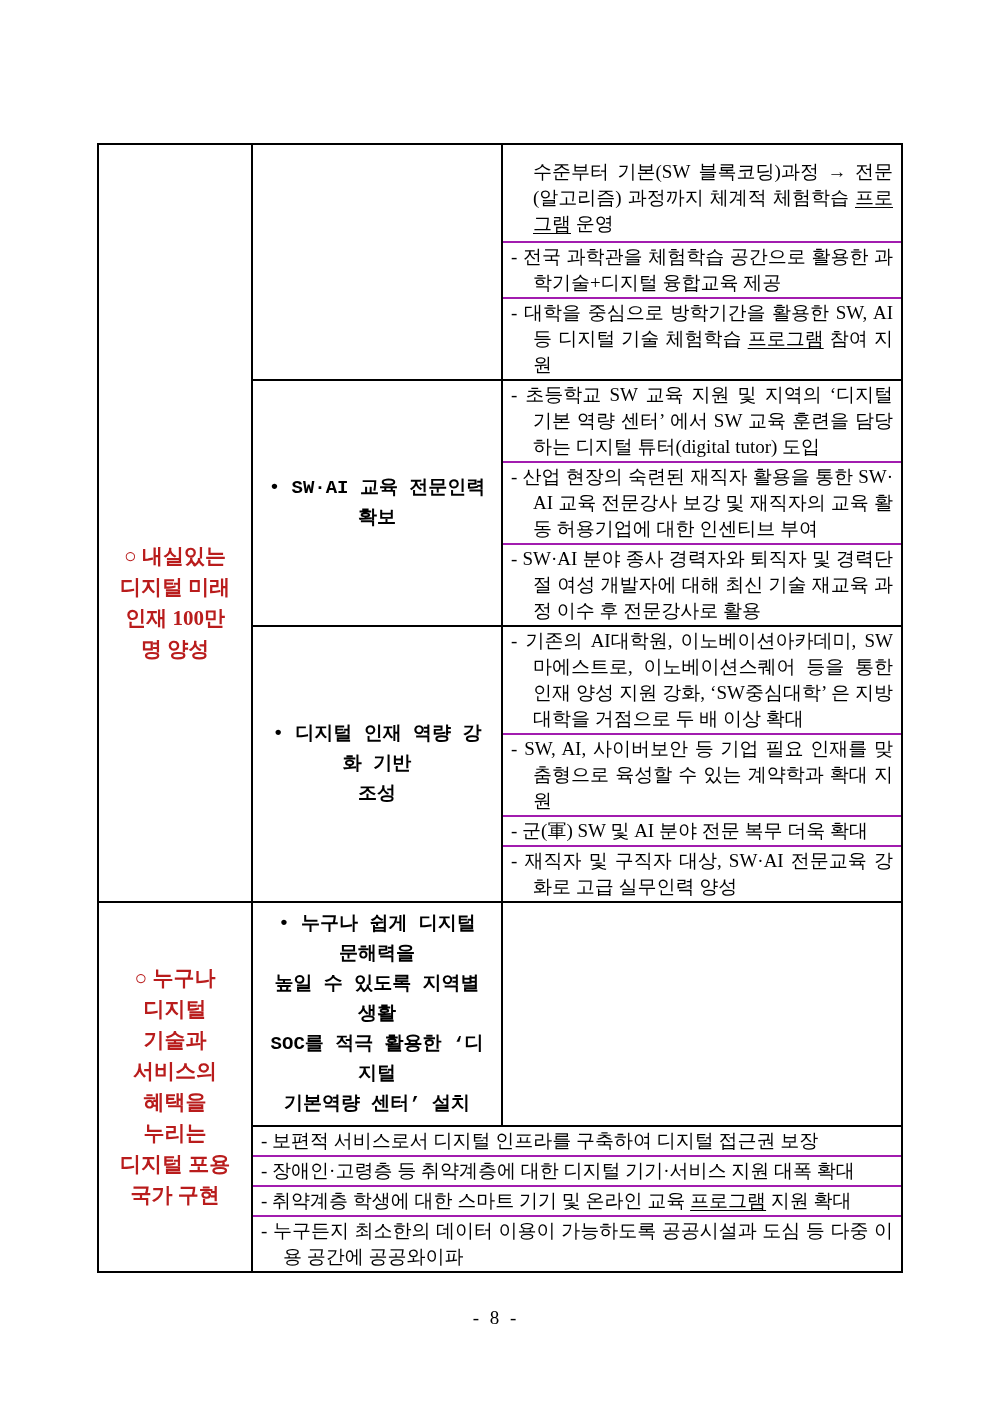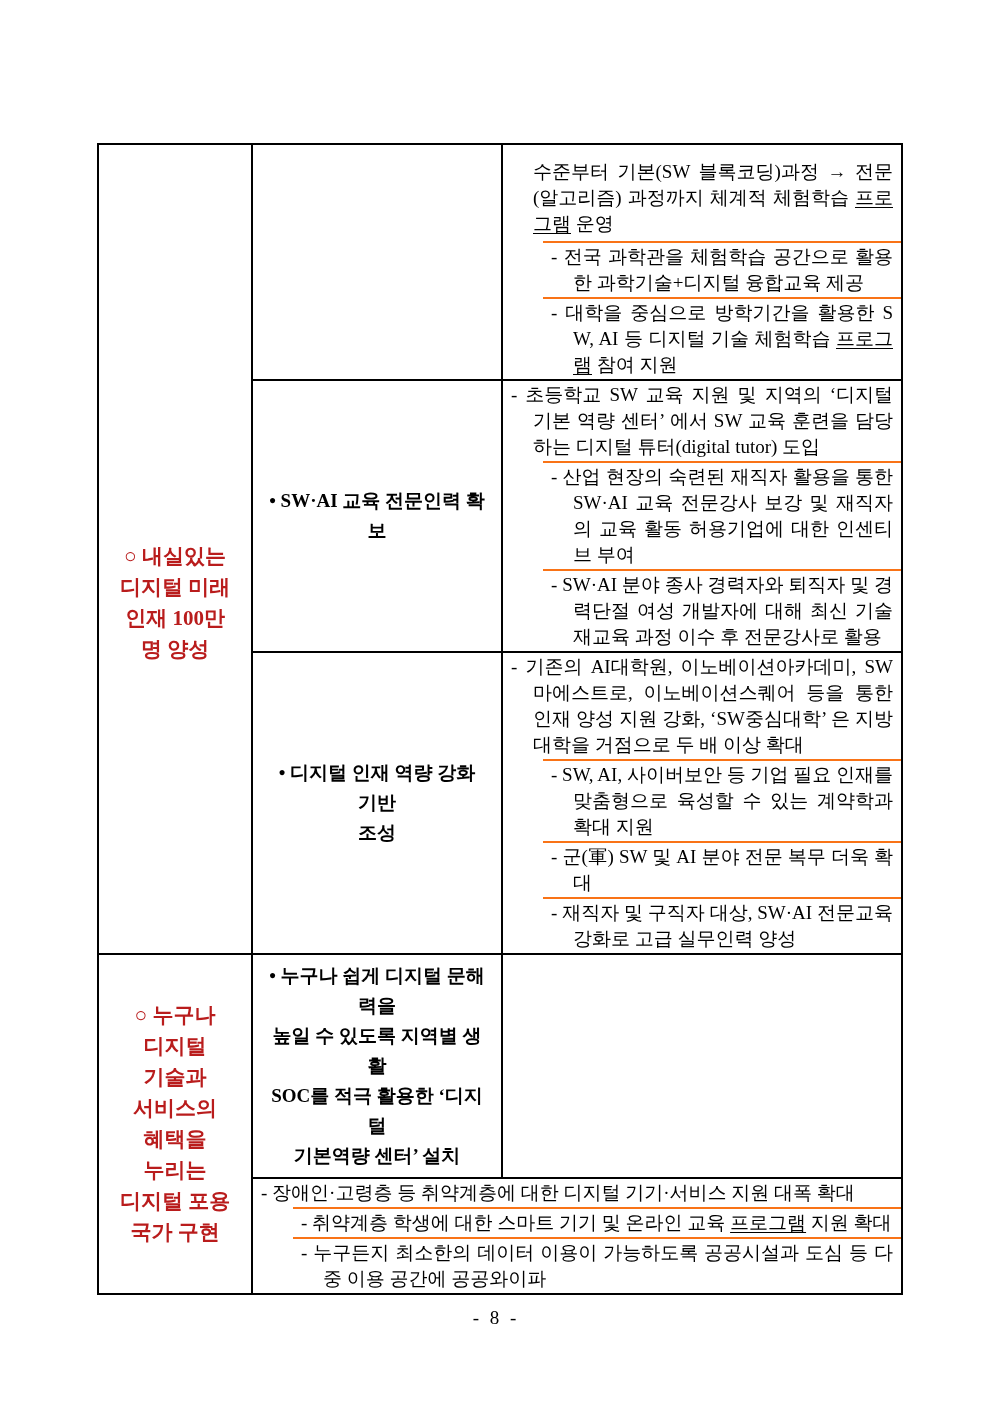--- a/index.html
+++ b/index.html
@@ -65,34 +65,35 @@
     border-right: 2px solid #000;
     display: flex;
     justify-content: center;
     align-items: center;
     text-align: center;
     white-space: pre-line;
     font-weight: bold;
     font-size: 19px;
     line-height: 30px;
     padding: 6px 14px;
+    font-family: Liberation Mono, monospace;
   }
 
   
   .items { flex: 1 1 auto; display: flex; flex-direction: column; min-width: 0; }
   .item {
     box-sizing: border-box;
     font-size: 19px;
     line-height: 26px;
     text-align: justify;
     word-break: break-all;
     padding: 1px 8px 1px 30px;
     text-indent: -22px;
   }
-  .item + .item { border-top: 2px solid #f97316; margin-left: 40px; }
+  .item + .item { border-top: 2px solid #a21caf; }
   .item.continuation {
     text-indent: 0;
     padding-top: 14px;
     padding-bottom: 4px;
   }
   .item.empty-cell { flex: 1 1 auto; padding: 0; }
 
   .item u { text-decoration: underline; text-underline-offset: 3px; }
 
   
@@ -171,20 +172,21 @@
 높일 수 있도록 지역별 생활
 SOC를 적극 활용한 ‘디지털
 기본역량 센터’ 설치</div>
     <div class="items">
   <div class="item empty-cell"></div>
 </div>
   </div>
 
   <div class="group">
     <div class="items">
+  <div class="item">- 보편적 서비스로서 디지털 인프라를 구축하여 디지털 접근권 보장</div>
 
   <div class="item">- 장애인·고령층 등 취약계층에 대한 디지털 기기·서비스 지원 대폭 확대</div>
 
   <div class="item">- 취약계층 학생에 대한 스마트 기기 및 온라인 교육 <u>프로그램</u> 지원 확대</div>
 
   <div class="item">- 누구든지 최소한의 데이터 이용이 가능하도록 공공시설과 도심 등 다중 이용 공간에 공공와이파</div>
 </div>
   </div>
 </div>
   </div>

